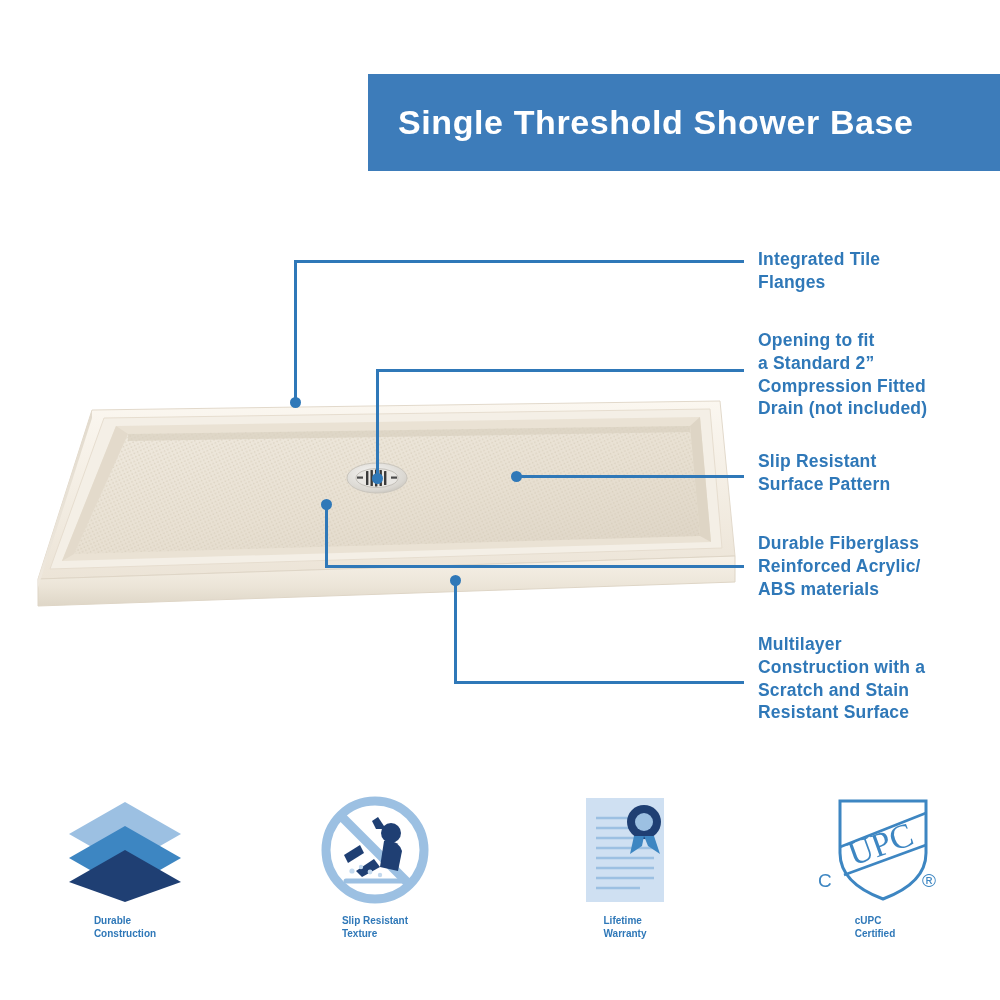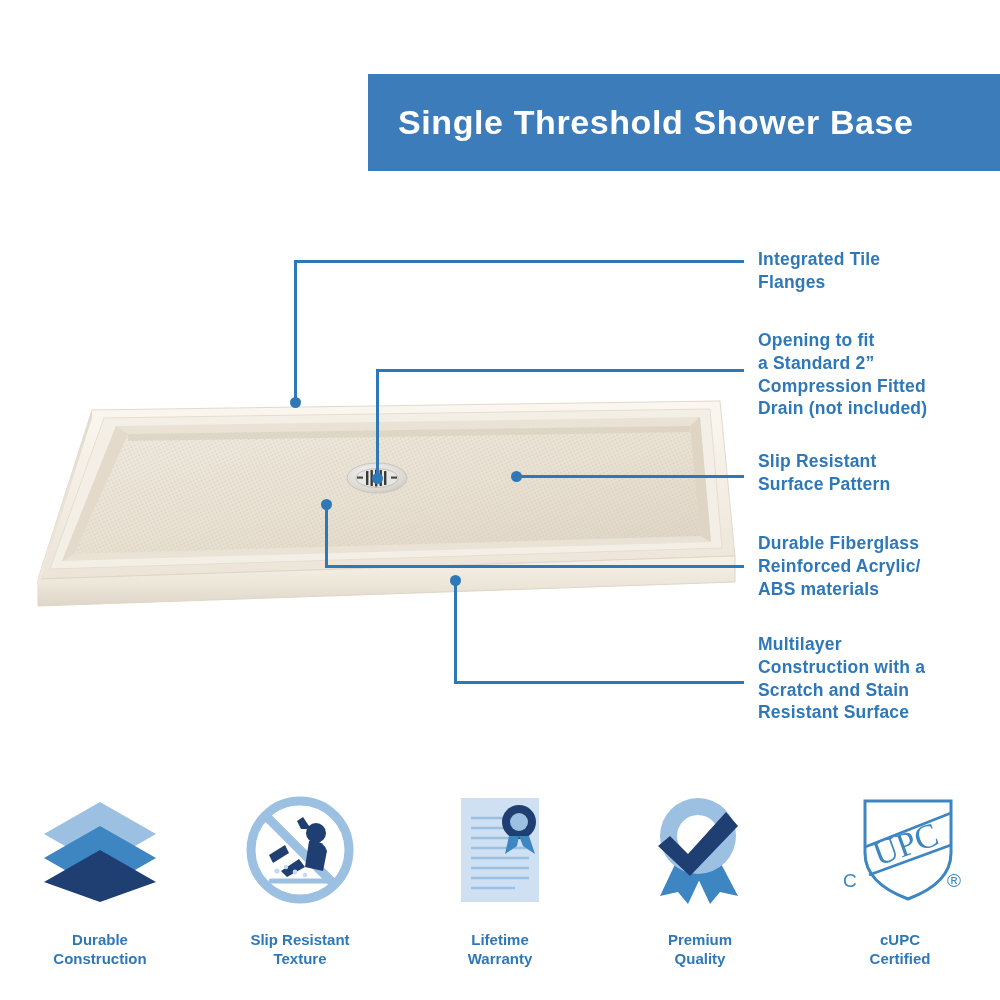--- a/index.html
+++ b/index.html
@@ -47,22 +47,22 @@
   
   .features{
     position:absolute;left:0;top:775px;width:1000px;height:210px;
     display:flex;align-items:flex-start;justify-content:space-around;
   }
   .feature{
     width:160px;display:flex;flex-direction:column;align-items:center;
   }
   .feature-ico{height:118px;display:flex;align-items:center;justify-content:center;}
   .feature-label{
-    margin-top:22px;text-align:center;color:#2f78b8;
-    font-size:15px;font-weight:bold;line-height:1.25;white-space:pre-line;
+    margin-top:6px;color:#2f78b8;
+    font-size:10px;font-weight:bold;line-height:1.25;white-space:pre-line;
   }
 </style>
 </head>
 <body>
 
 <div id="stage">
 
   <div class="banner">
     <div class="banner-text">Single Threshold Shower Base</div>
   </div>
@@ -233,33 +233,20 @@
             <circle cx="74" cy="30" r="9" fill="#9cc0e2"></circle>
             <polygon points="64,44 60,62 72,54 74,44" fill="#3d86c2"></polygon>
             <polygon points="84,44 90,62 78,54 74,44" fill="#3d86c2"></polygon>
           </g>
         </svg>
       </div>
       <div class="feature-label">Lifetime
 Warranty</div>
     </div>
 
-    <div class="feature">
-      <div class="feature-ico">
-        <svg width="112" height="116" viewBox="0 0 112 116">
-          <polygon points="34,66 16,104 34,100 44,112 60,78" fill="#3d86c2"></polygon>
-          <polygon points="74,66 94,104 76,100 66,112 50,78" fill="#3d86c2"></polygon>
-          <circle cx="54" cy="44" r="38" fill="#9cc0e2"></circle>
-          <circle cx="54" cy="44" r="21" fill="#ffffff"></circle>
-          <path d="M26 44 L44 62 L82 20 L94 34 L46 84 L14 54 Z" fill="#1f3f73"></path>
-        </svg>
-      </div>
-      <div class="feature-label">Premium
-Quality</div>
-    </div>
 
     <div class="feature">
       <div class="feature-ico">
         <svg width="130" height="118" viewBox="0 0 130 118">
           <path d="M30 10 L116 10 L116 62 Q116 92 73 108 Q30 92 30 62 Z" fill="#ffffff" stroke="#3d86c2" stroke-width="3"></path>
           <line x1="30" y1="56" x2="116" y2="22" stroke="#3d86c2" stroke-width="2.6"></line>
           <line x1="34" y1="84" x2="116" y2="54" stroke="#3d86c2" stroke-width="2.6"></line>
           <text x="73" y="64" text-anchor="middle" font-family="'Liberation Serif', serif" font-size="34" fill="#3d86c2" transform="rotate(-20 73 60)">UPC</text>
           <text x="8" y="96" font-family="'Liberation Sans', sans-serif" font-size="19" fill="#3d86c2">C</text>
           <text x="112" y="96" font-family="'Liberation Sans', sans-serif" font-size="19" fill="#3d86c2">®</text>

